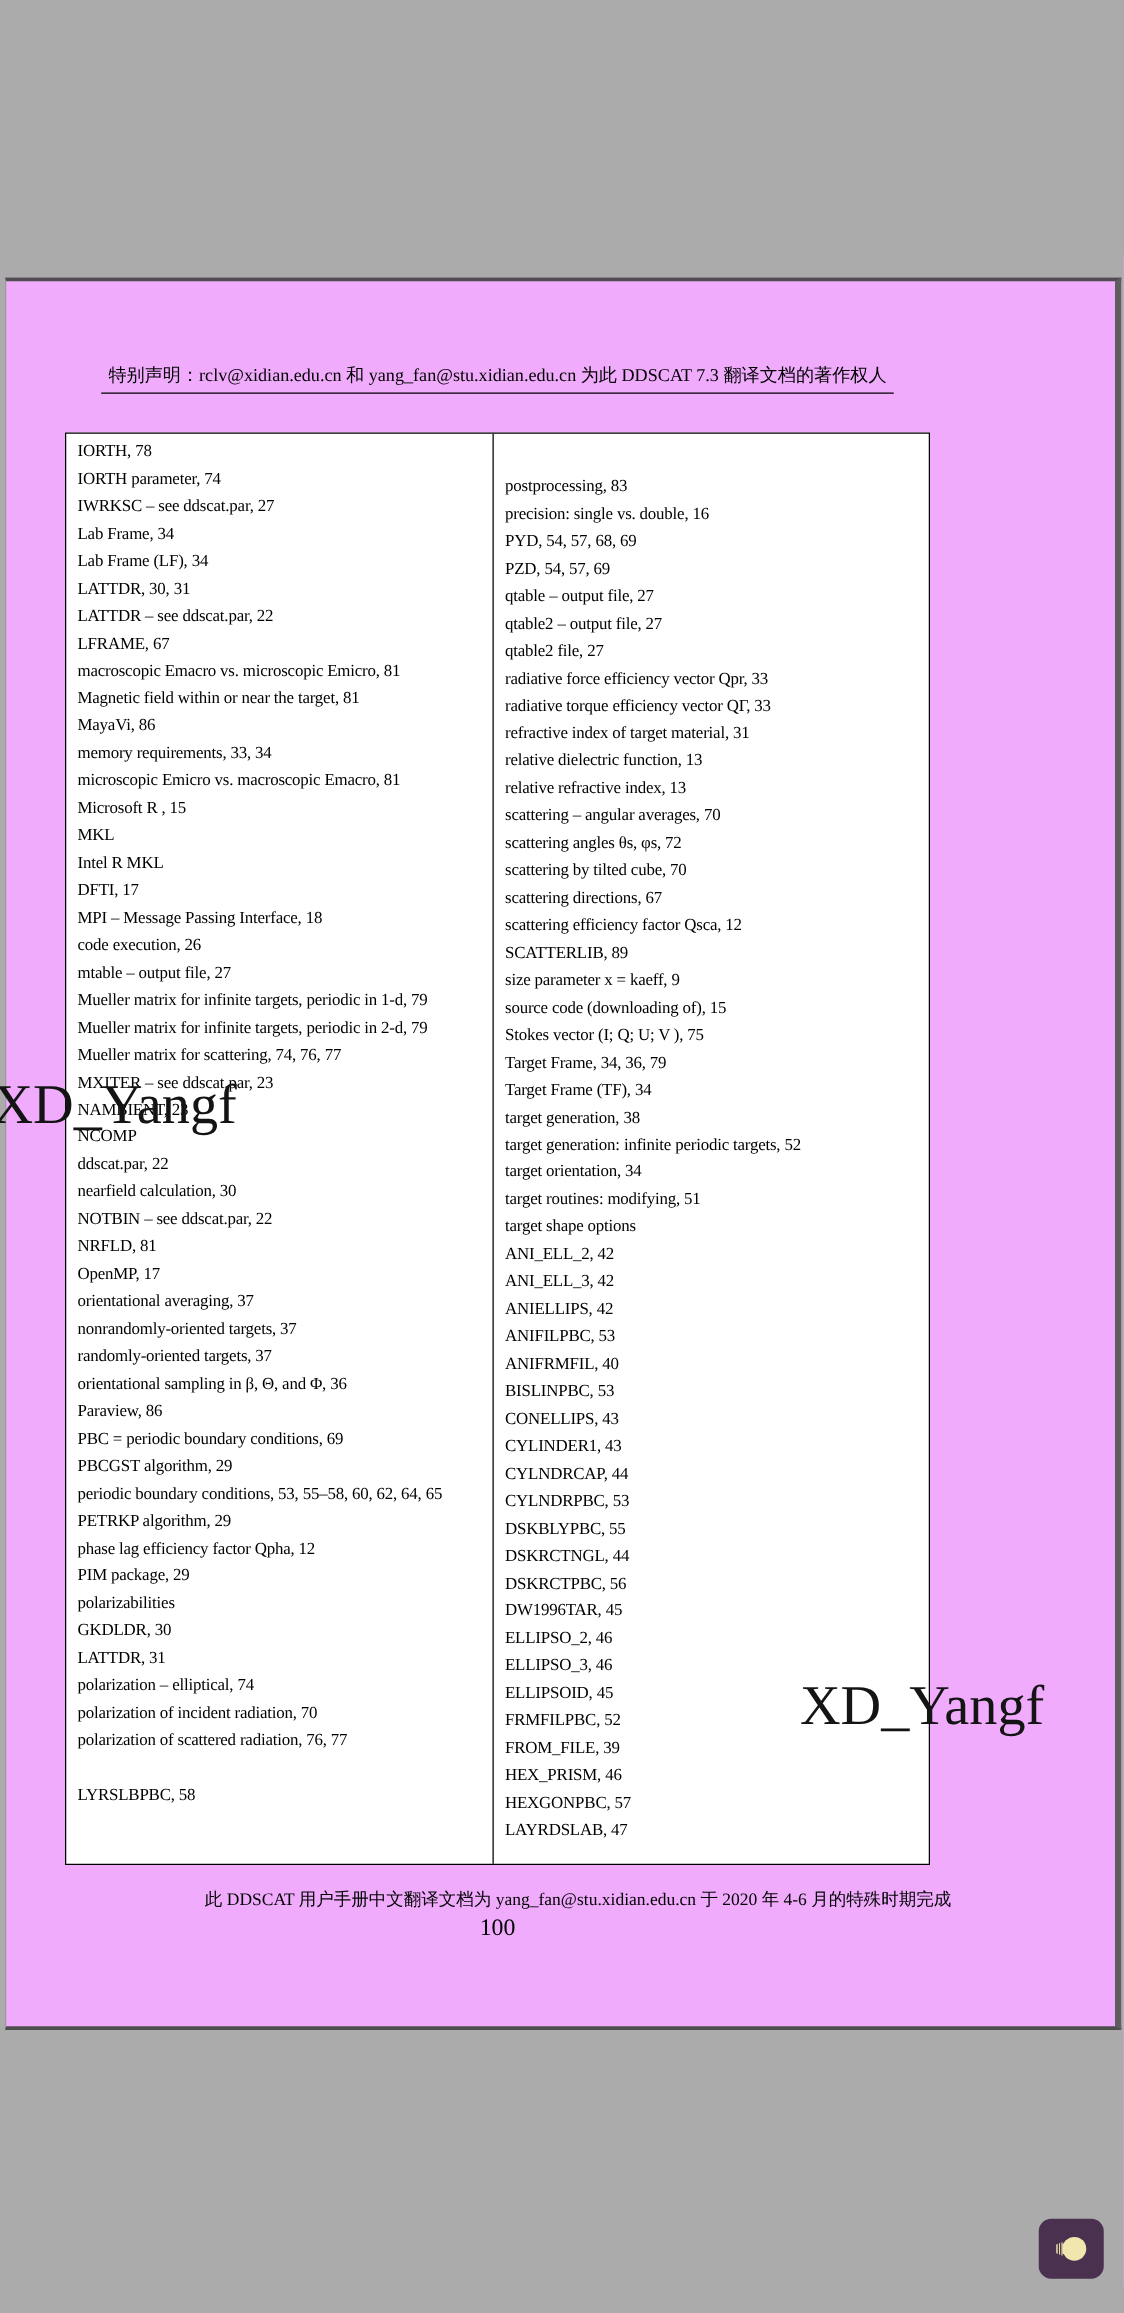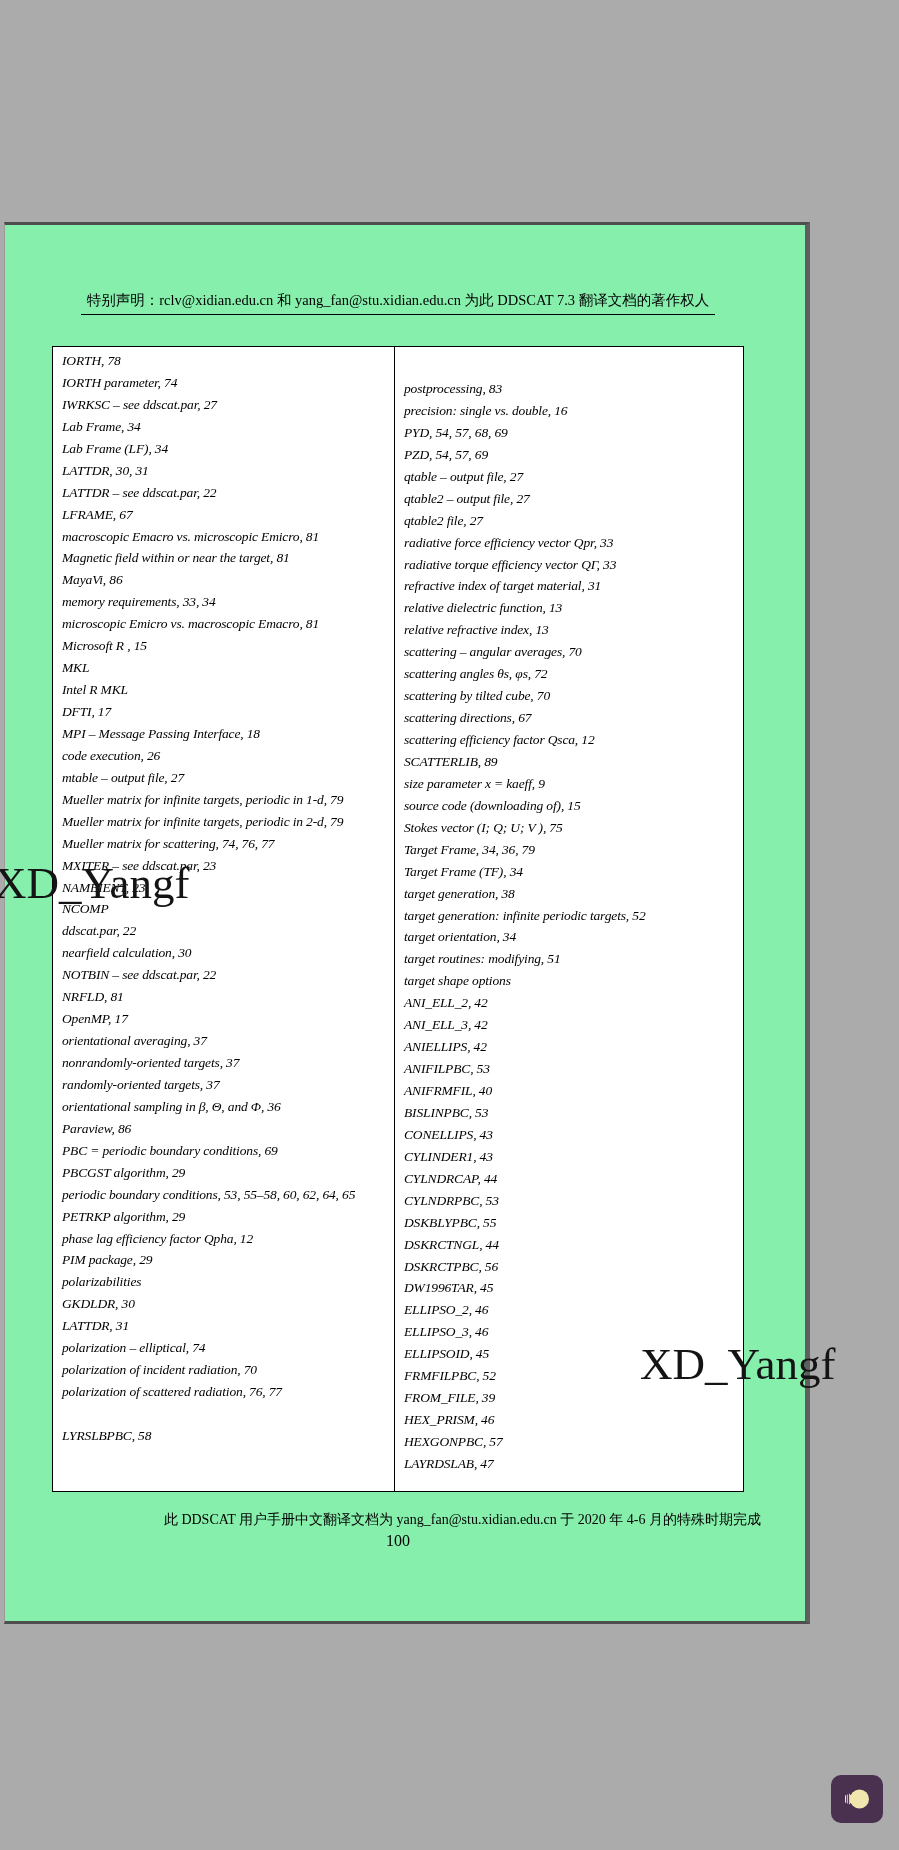--- a/index.html
+++ b/index.html
@@ -6,22 +6,22 @@
   html, body { width: 899px; height: 1850px; }
   body {
     position: relative;
     background: #ababab;
     font-family: "Liberation Serif", serif;
     overflow: hidden;
   }
   .paper {
     position: absolute;
     left: 4px; top: 222px;
-    width: 806px; height: 1402px;
-    background: #86efac;
+    width: 893px; height: 1402px;
+    background: #f0abfc;
     border-top: 3px solid #4e4e4e;
     border-bottom: 3px solid #4e4e4e;
     border-right: 5px solid #5e5e5e;
     border-left: 1px solid #9a9a9a;
   }
   .header-notice {
     position: absolute;
     left: 47px; top: 66px;
     width: 692px;
     text-align: center;
@@ -38,21 +38,20 @@
     position: absolute;
     left: 47px; top: 121px;
     width: 692px; height: 1146px;
     border: 1.5px solid #000;
     display: flex;
     background: #fff;
   }
   .index-col {
     padding: 3px 2px 0 9px;
     overflow: hidden;
-    font-style: italic;
   }
   .index-col.left {
     width: 342px;
     border-right: 1.5px solid #000;
   }
   .index-col.right { flex: 1; margin-top: 28px; }
   .index-entry {
     font-size: 13.5px;
     line-height: 21.95px;
     height: 21.95px;
@@ -66,21 +65,21 @@
     width: 726px;
     text-align: right;
     font-size: 14px;
     color: #000;
   }
   .page-number {
     position: absolute;
     left: 47px; top: 1307px;
     width: 692px;
     text-align: center;
-    font-size: 16px;
+    font-size: 19px;
     color: #000;
   }
   .watermark {
     position: absolute;
     font-family: "Liberation Serif", serif;
     font-size: 45px;
     color: #141414;
     white-space: nowrap;
     pointer-events: none;
   }

